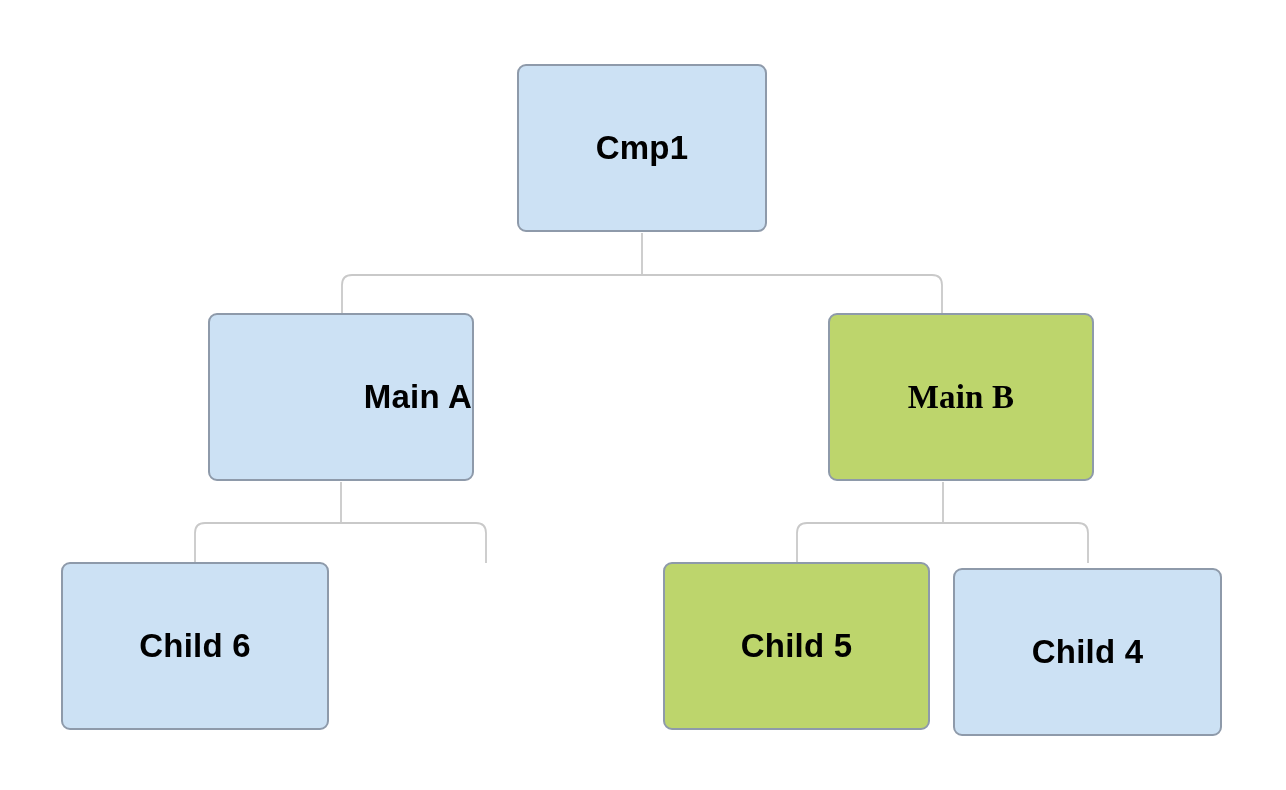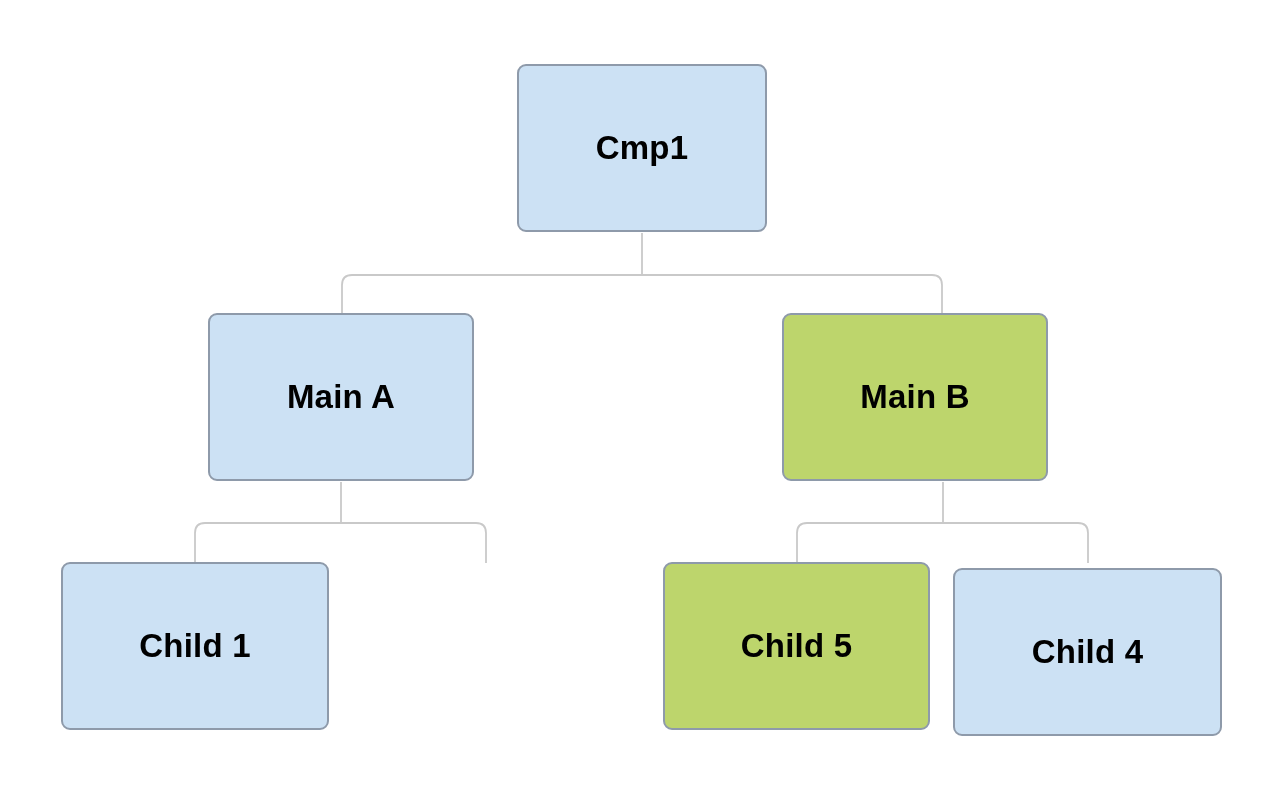--- a/index.html
+++ b/index.html
@@ -67,30 +67,30 @@
     <path d="M341 482 L341 523"></path>
     <path d="M195 563 L195 533 Q195 523 205 523 L476 523 Q486 523 486 533 L486 563"></path>
     <path d="M943 482 L943 523"></path>
     <path d="M797 563 L797 533 Q797 523 807 523 L1078 523 Q1088 523 1088 533 L1088 563"></path>
   </svg>
 
   <div class="node" style="left:517px;top:64px;width:250px;height:168px;" data-variant="blue">
     <span class="label">Cmp1</span>
   </div>
 
-  <div class="node" style="left:208px;top:313px;width:266px;height:168px;" data-variant="blue">
+  <div class="node" style="left:208px;top:313px;width:266px;height:168px;justify-content:flex-end;" data-variant="blue">
     <span class="label">Main A</span>
   </div>
 
-  <div class="node" style="left:782px;top:313px;width:266px;height:168px;" data-variant="green">
+  <div class="node" style="left:828px;top:313px;width:266px;height:168px;font-family:Liberation Serif, serif;" data-variant="green">
     <span class="label">Main B</span>
   </div>
 
   <div class="node" style="left:61px;top:562px;width:268px;height:168px;" data-variant="blue">
-    <span class="label">Child 1</span>
+    <span class="label">Child 6</span>
   </div>
 
 
   <div class="node" style="left:663px;top:562px;width:267px;height:168px;" data-variant="green">
     <span class="label">Child 5</span>
   </div>
 
   <div class="node" style="left:953px;top:562px;width:269px;height:168px;margin-top:6px;" data-variant="blue">
     <span class="label">Child 4</span>
   </div>

